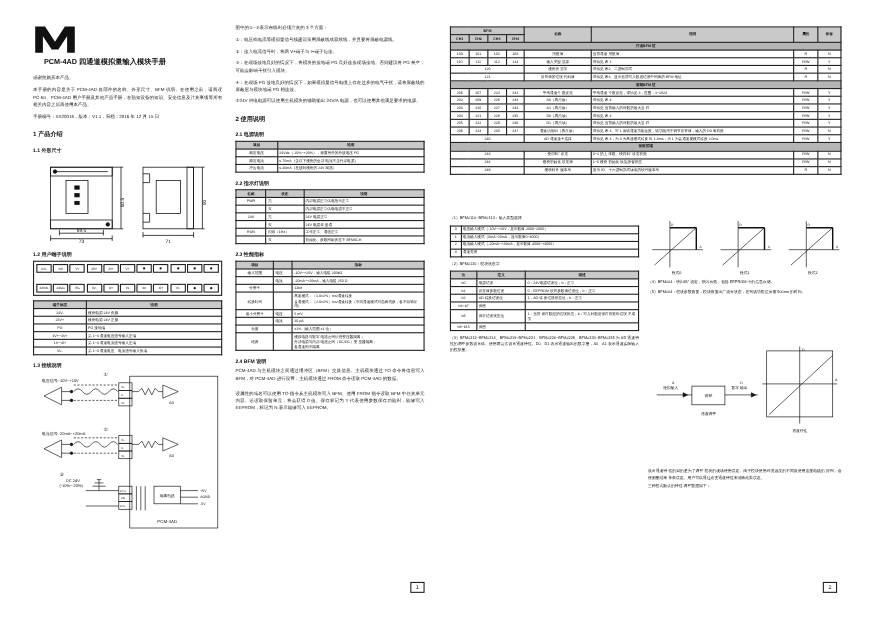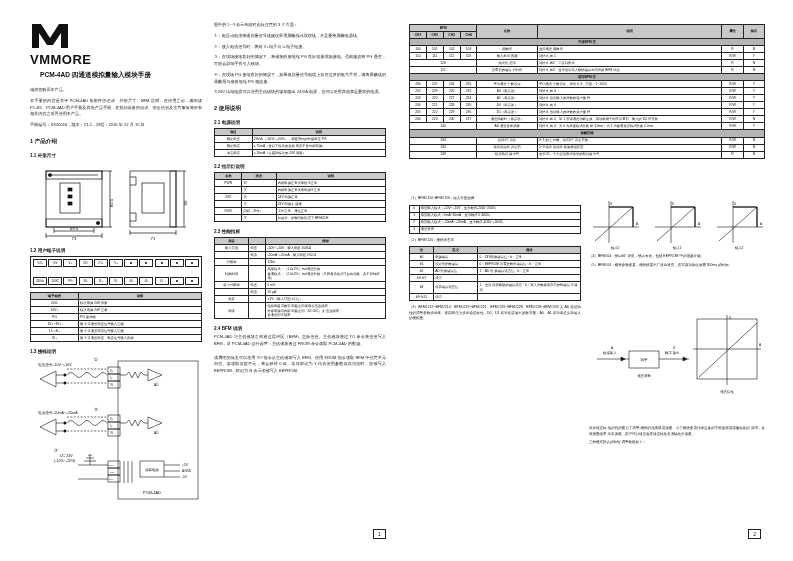--- a/index.html
+++ b/index.html
@@ -48,21 +48,20 @@
 
 <div class="page">
 
   <div class="sheet sheetL">
 
     <div class="col c1">
 
       <svg class="logo" viewBox="0 0 40 28">
         <path d="M2 26 L2 2 L11 2 L20 16 L29 2 L38 2 L38 26 L31 26 L31 11 L23 23 L17 23 L9 11 L9 26 Z" fill="#111"></path>
       </svg>
-      <div class="brand">VMMORE</div>
       <div class="doctitle">PCM-4AD 四通道模拟量输入模块手册</div>
 
       <div class="p">感谢您购买本产品。</div>
       <div class="p">本手册的内容是关于 PCM-4AD 各部件的名称、外形尺寸、BFM 说明。在使用之前，请阅读 PC-B1、PCM-4AD 用户手册及其他产品手册，在熟知设备的知识、安全信息及注意事项等所有相关内容之后再使用本产品。</div>
       <div class="p">手册编号：XX20016，版本：V1.1，归档：2016 年 12 月 15 日</div>
 
       <div class="h1">1  产品介绍</div>
       <div class="h2">1.1  外形尺寸</div>
 
       <div class="fig">

